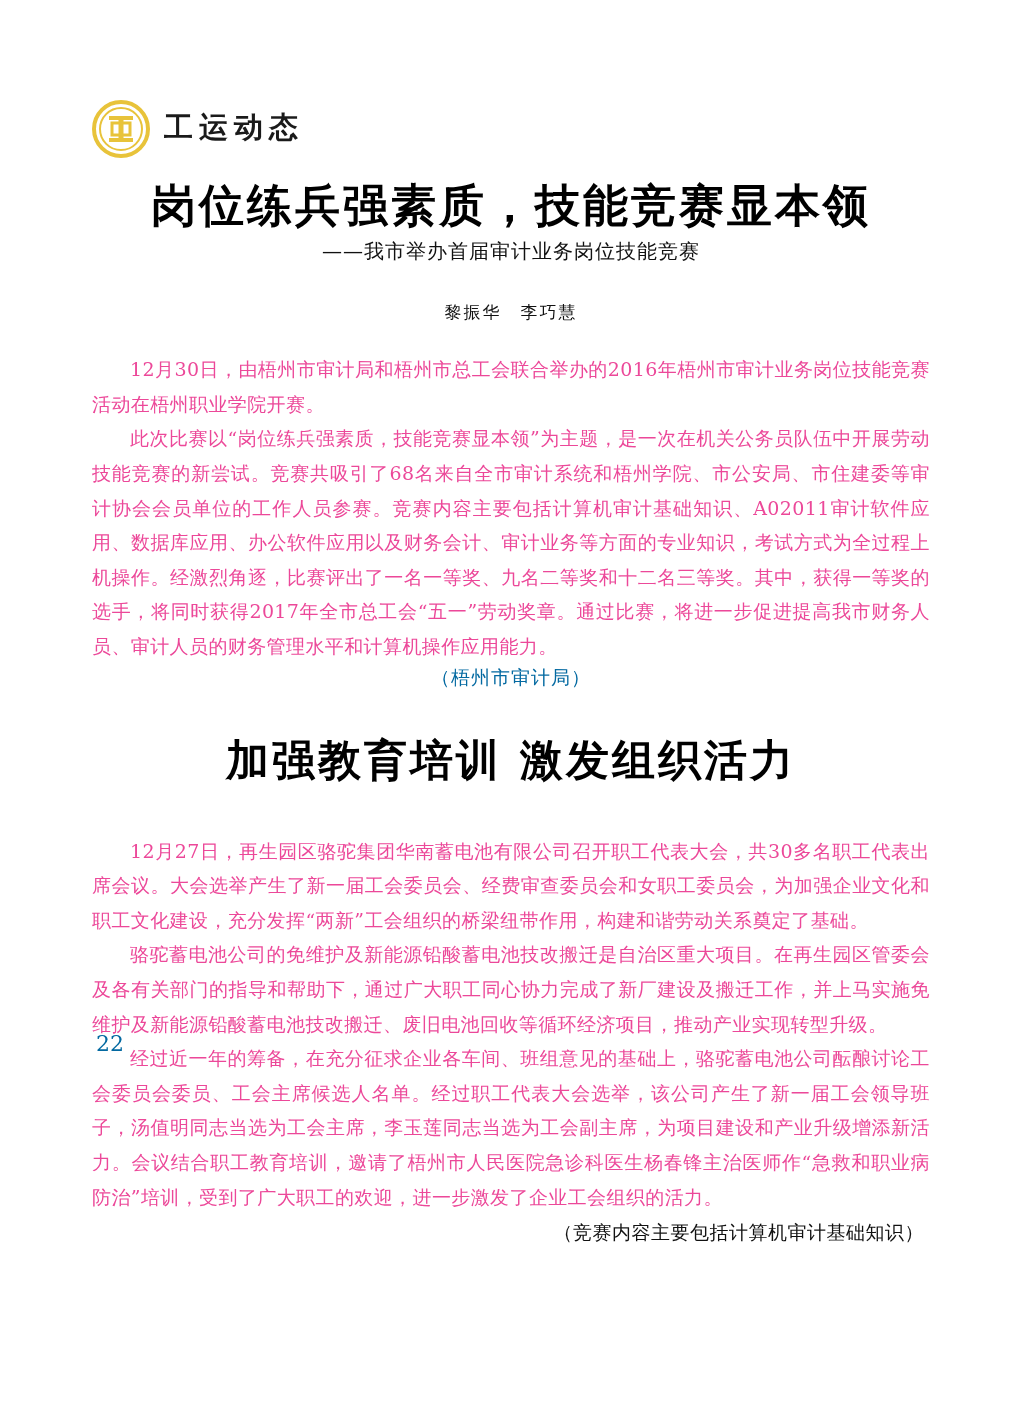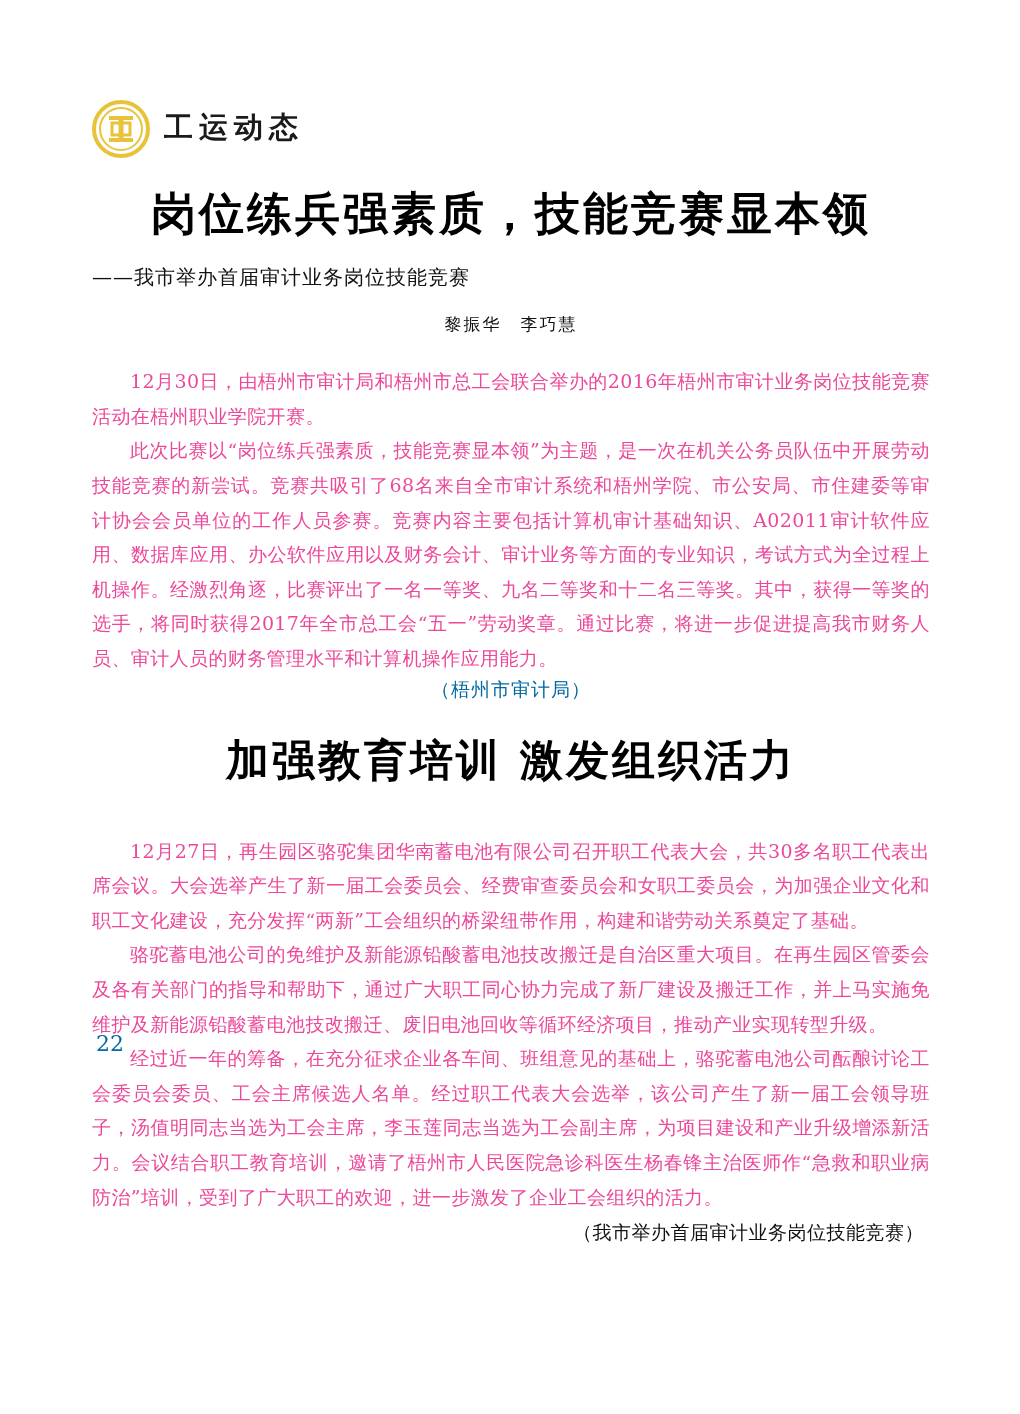--- a/index.html
+++ b/index.html
@@ -54,34 +54,34 @@
     top: 178px;
     width: 838px;
   }
   .headline-1 {
     text-align: center;
     font-family: "DejaVu Sans", "Liberation Sans", sans-serif;
     font-weight: bold;
     font-size: 45px;
     letter-spacing: 3px;
     color: #000000;
-    margin: 8px;
+    margin: 0;
     line-height: 1.25;
   }
   .subhead-1 {
-    text-align: left;
+    text-align: center;
     font-size: 20px;
-    margin-top: 22px;
+    margin-top: 4px;
     letter-spacing: 1px;
     color: #111111;
   }
   .byline-1 {
     text-align: center;
     font-size: 17px;
-    margin-top: 22px;
+    margin-top: 36px;
     letter-spacing: 2px;
     color: #111111;
   }
   .body-1 {
     margin-top: 28px;
   }
   p.para {
     margin: 0;
     text-indent: 2em;
     font-size: 19px;
@@ -167,19 +167,19 @@
       <div class="source-right">（梧州市审计局）</div>
     </div>
   </div>
 
   <div class="article-two">
     <h1 class="headline-2">加强教育培训 激发组织活力</h1>
     <div class="body-2">
       <p class="para">12月27日，再生园区骆驼集团华南蓄电池有限公司召开职工代表大会，共30多名职工代表出席会议。大会选举产生了新一届工会委员会、经费审查委员会和女职工委员会，为加强企业文化和职工文化建设，充分发挥“两新”工会组织的桥梁纽带作用，构建和谐劳动关系奠定了基础。</p>
       <p class="para">骆驼蓄电池公司的免维护及新能源铅酸蓄电池技改搬迁是自治区重大项目。在再生园区管委会及各有关部门的指导和帮助下，通过广大职工同心协力完成了新厂建设及搬迁工作，并上马实施免维护及新能源铅酸蓄电池技改搬迁、废旧电池回收等循环经济项目，推动产业实现转型升级。</p>
       <p class="para">经过近一年的筹备，在充分征求企业各车间、班组意见的基础上，骆驼蓄电池公司酝酿讨论工会委员会委员、工会主席候选人名单。经过职工代表大会选举，该公司产生了新一届工会领导班子，汤值明同志当选为工会主席，李玉莲同志当选为工会副主席，为项目建设和产业升级增添新活力。会议结合职工教育培训，邀请了梧州市人民医院急诊科医生杨春锋主治医师作“急救和职业病防治”培训，受到了广大职工的欢迎，进一步激发了企业工会组织的活力。</p>
-      <div class="source-center">（我市举办首届审计业务岗位技能竞赛）</div>
+      <div class="source-center">（竞赛内容主要包括计算机审计基础知识）</div>
     </div>
   </div>
 
   <div class="page-number">22</div>
 
 </div>
 
 </body></html>

